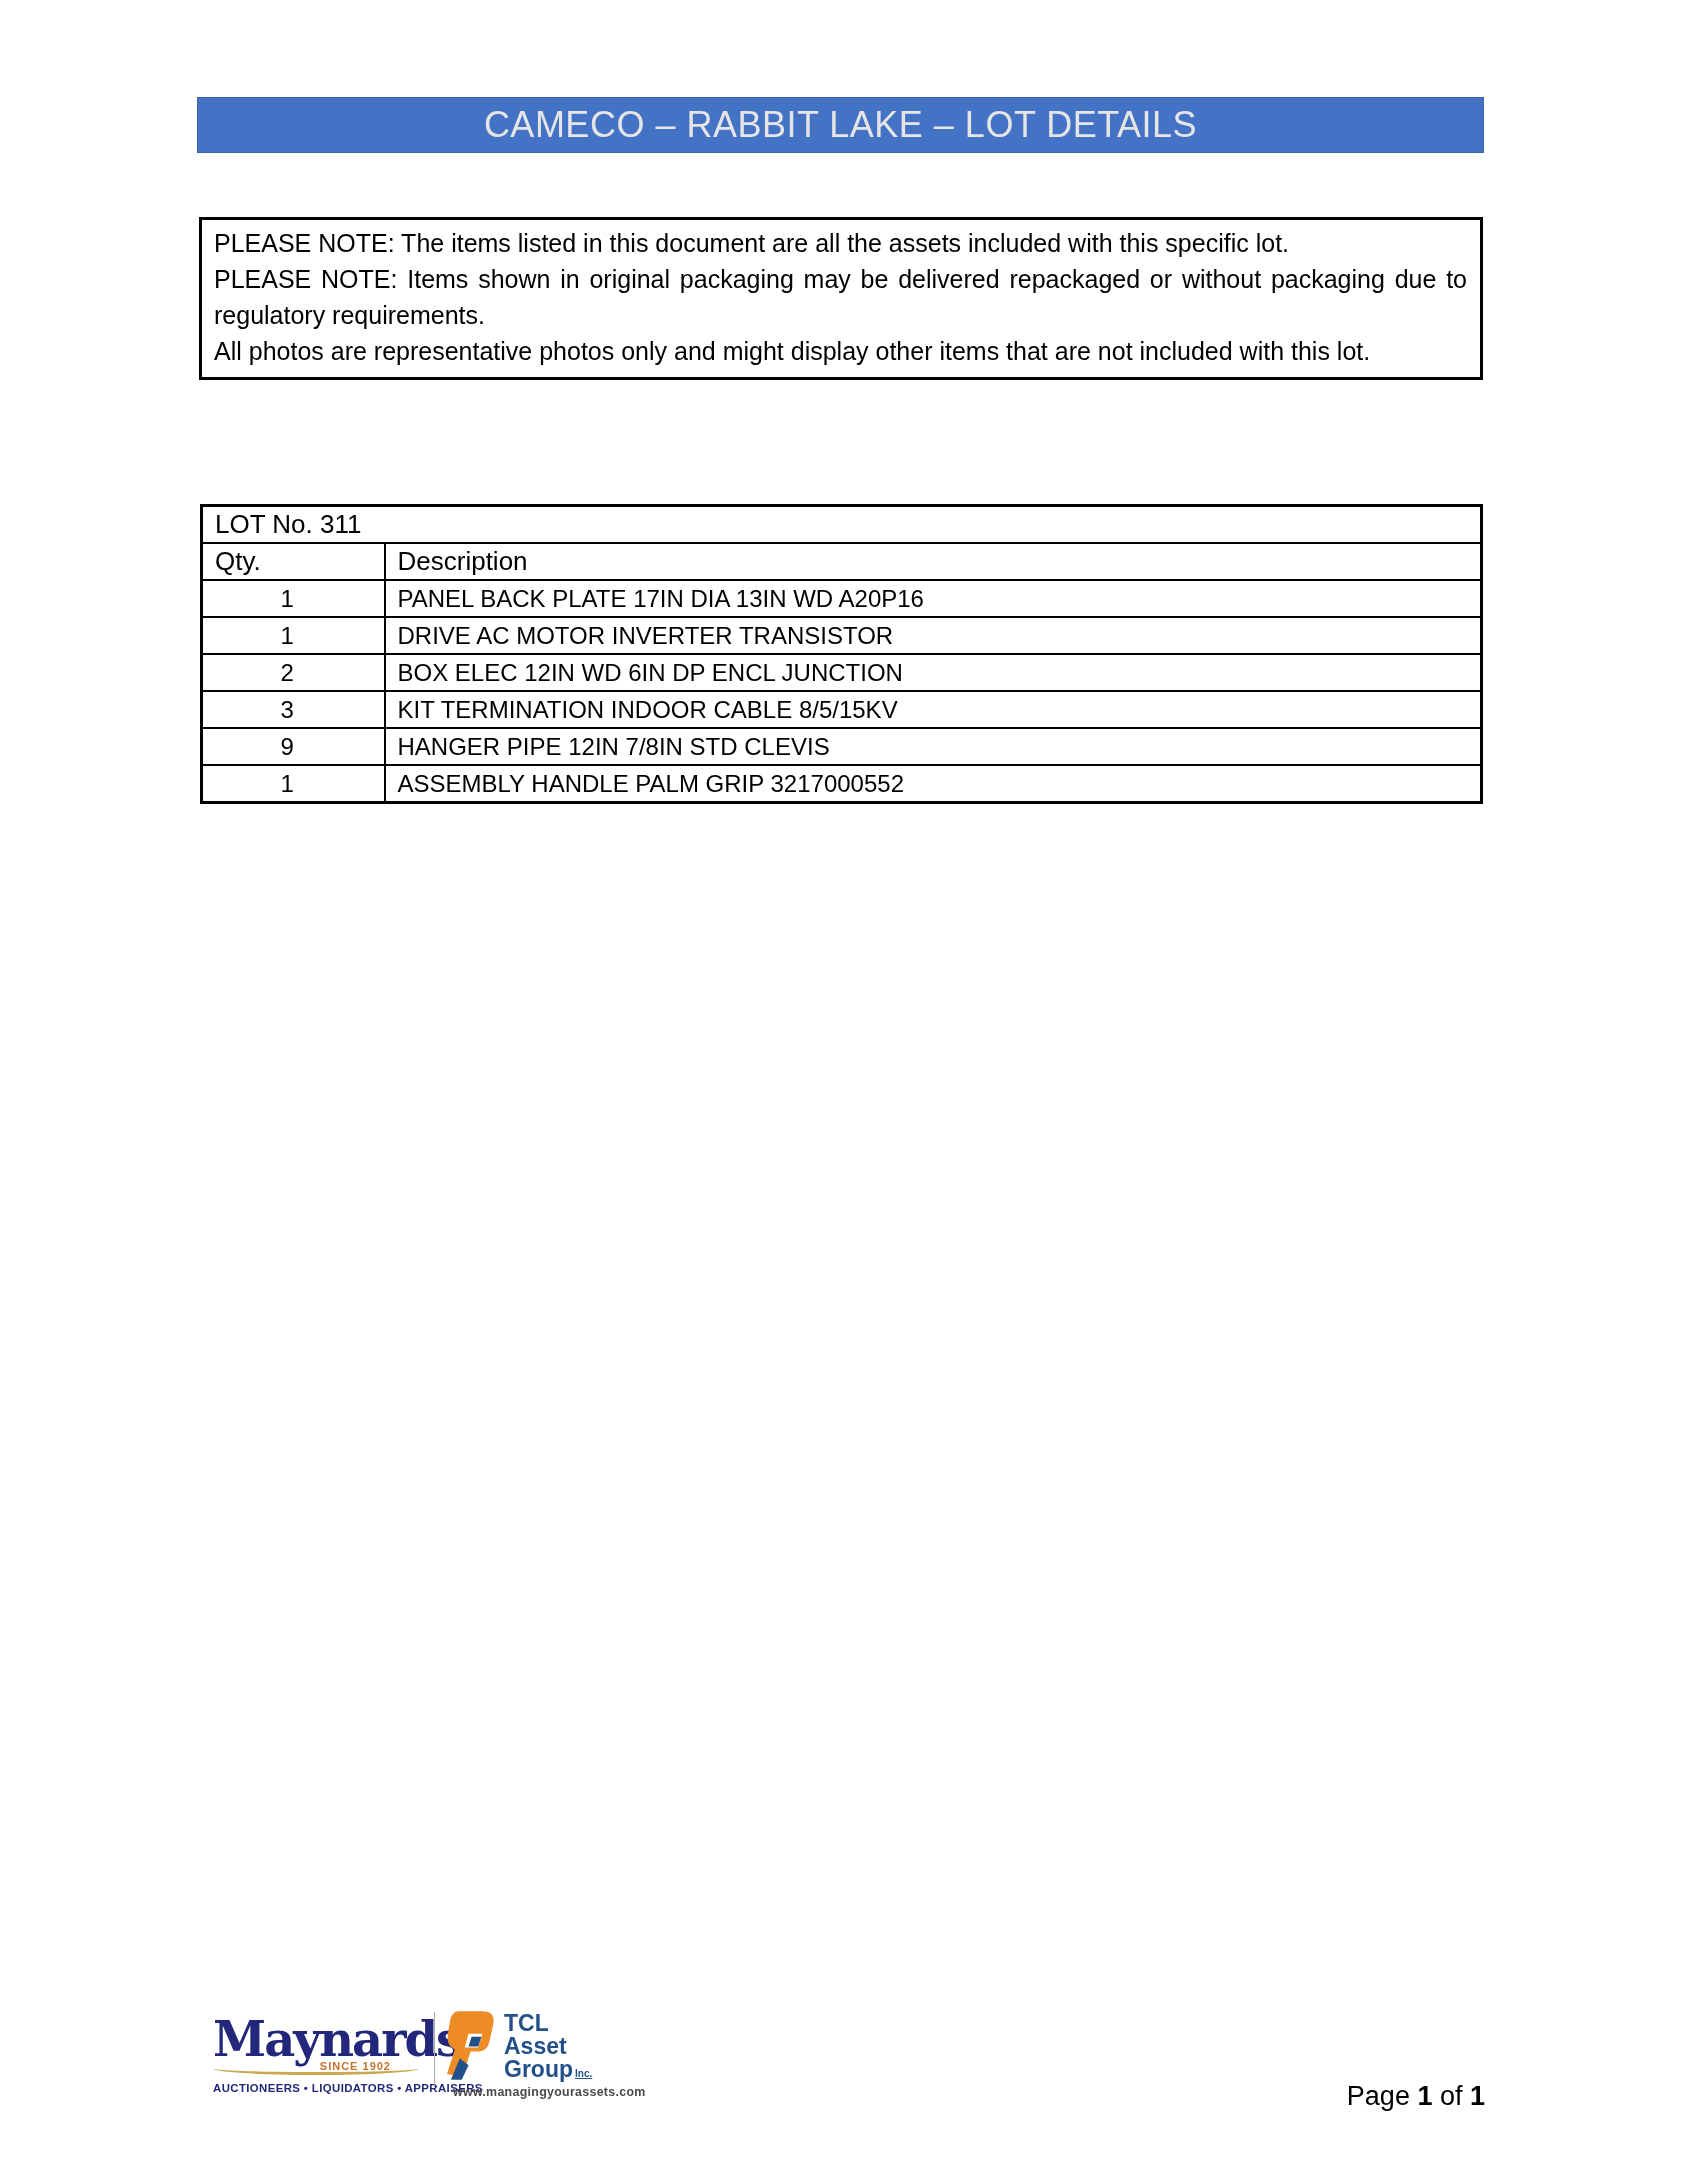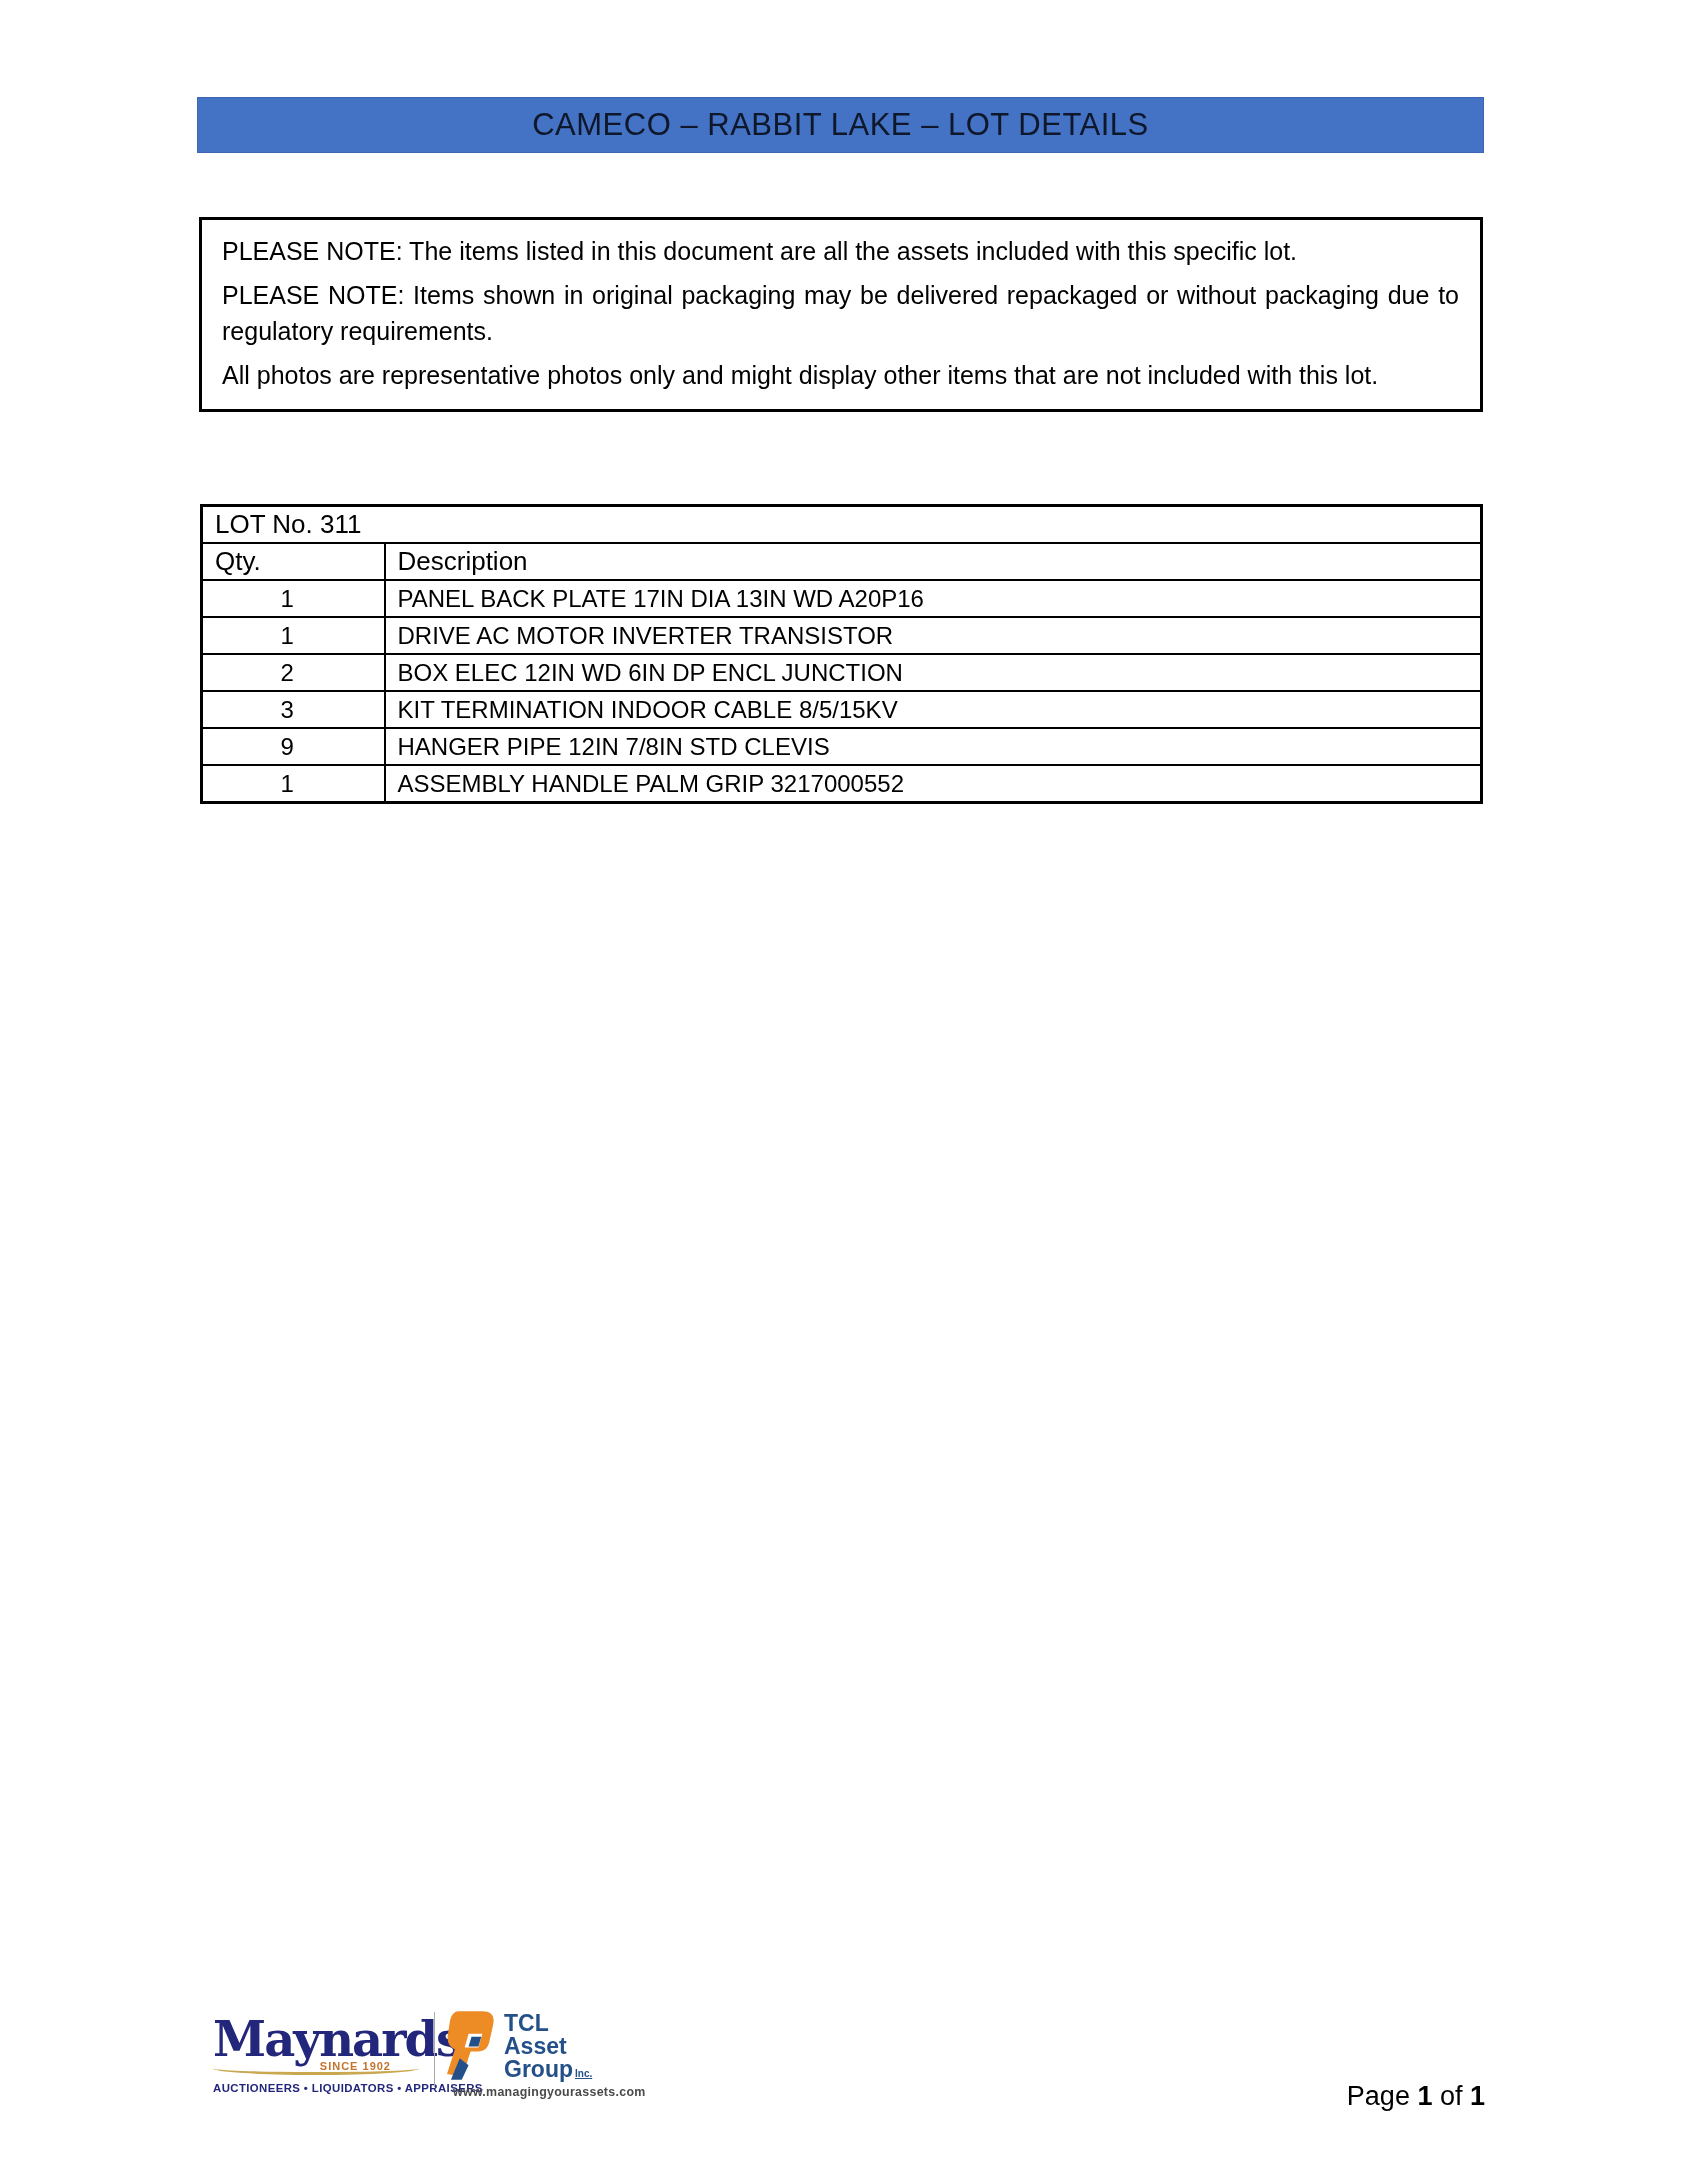--- a/index.html
+++ b/index.html
@@ -15,33 +15,33 @@
   
   .banner{
     position:absolute;left:197px;top:97px;
     width:1287px;height:56px;
     background:var(--banner-blue,#4472C4);
     border:1px solid var(--banner-blue-border,#3b66b1);
     box-sizing:border-box;
     display:flex;align-items:center;justify-content:center;
   }
   .banner .title{
-    color:#0f172a;font-size:31px;letter-spacing:0.5px;
+    color:#e5e5e5;font-size:36px;letter-spacing:0.5px;
   }
 
   
   .notice{
     position:absolute;left:199px;top:217px;
     width:1284px;box-sizing:border-box;
     border:3px solid #000;
     padding:5px 13px 8px 12px;
     font-size:25px;line-height:36px;
     text-align:justify;
   }
-  .notice p{margin:8px;}
+  .notice p{margin:0;}
 
   
   .lot-table{
     position:absolute;left:200px;top:504px;
     width:1283px;
     border-collapse:collapse;
     border:3px solid #000;
     table-layout:fixed;
   }
   .lot-table td{

